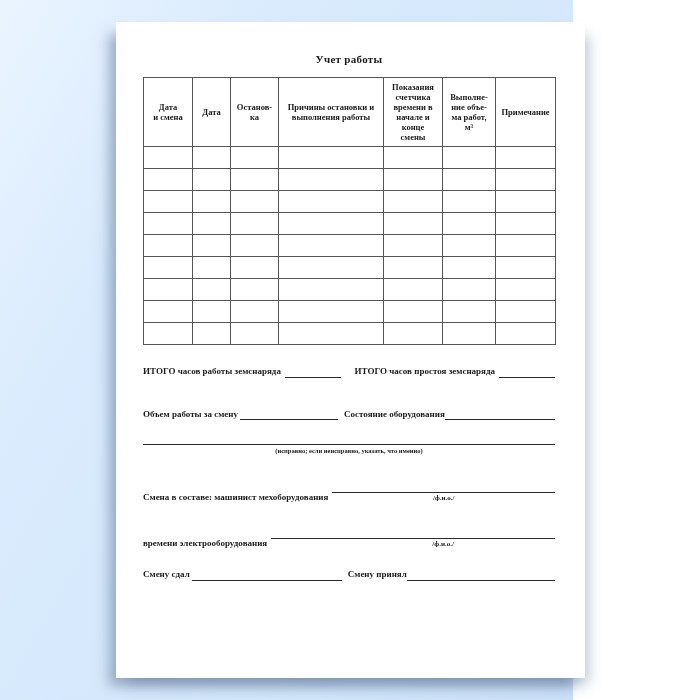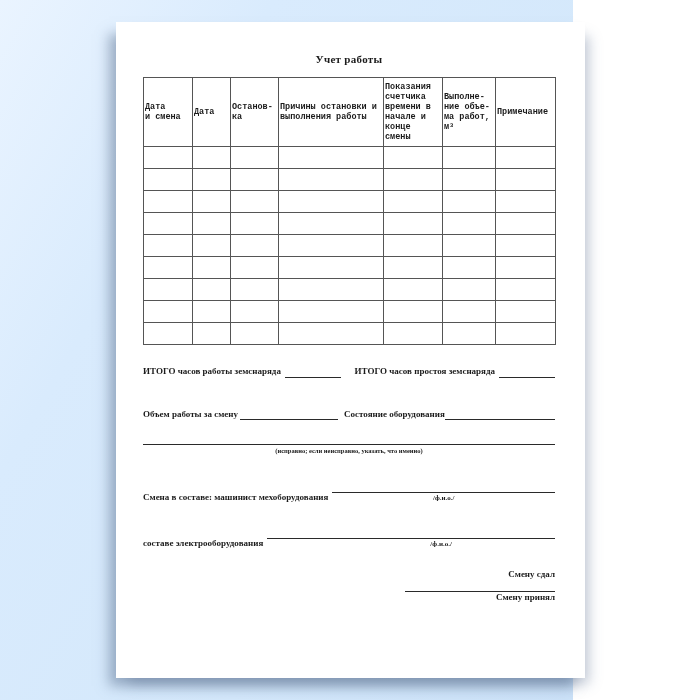--- a/index.html
+++ b/index.html
@@ -25,21 +25,21 @@
     font-size:11px; font-weight:bold; letter-spacing:.3px;
   }
   table.worklog {
     margin-top:12px; width:412px; table-layout:fixed;
     border-collapse:collapse;
   }
   .worklog th, .worklog td { border:1px solid #555; }
   .worklog th {
     height:69px; padding:2px 1px;
     font-size:8.5px; font-weight:bold; line-height:1.18;
-    text-align:left; vertical-align:middle; white-space:pre-line;font-family:Liberation Mono, monospace;
+    text-align:center; vertical-align:middle; white-space:pre-line;
   }
   .worklog td { height:22px; }
   .line {
     display:flex; align-items:flex-end;
     font-size:9px; font-weight:bold; line-height:1.3;
   }
   .lbl { white-space:nowrap; }
   .blank {
     display:inline-block; height:11px;
     border-bottom:1px solid #2a2a2a;
@@ -57,21 +57,21 @@
     margin-top:2px; text-align:center;
     font-size:6.5px; font-weight:bold;
   }
   .sig { display:flex; align-items:flex-end; font-size:9px; font-weight:bold; }
   .sig .fill { flex:1; display:flex; flex-direction:column; margin-left:4px; }
   .sig .blankline { height:11px; border-bottom:1px solid #2a2a2a; }
   .fio { margin-top:1px; text-align:center; font-size:7px; font-weight:bold; }
   .fio.shift-r { padding-left:60px; }
   .crew { margin-top:28px; }
   .electric { margin-top:26px; }
-  .handover { margin-top:21px;flex-direction:column; }
+  .handover { margin-top:21px; }
 </style>
 </head>
 <body>
 
 <div class="canvas">
   <div class="paper">
 
     <h1 class="title">Учет работы</h1>
 
     <table class="worklog">
@@ -214,21 +214,21 @@
 
     <div class="sig crew">
       <span class="lbl">Смена в составе: машинист мехоборудования</span>
       <span class="fill">
         <span class="blankline"></span>
         <span class="fio">/ф.и.о./</span>
       </span>
     </div>
 
     <div class="sig electric">
-      <span class="lbl">составе электрооборудования</span>
+      <span class="lbl">времени электрооборудования</span>
       <span class="fill">
         <span class="blankline"></span>
         <span class="fio shift-r">/ф.и.о./</span>
       </span>
     </div>
 
     <div class="line handover">
       <span class="lbl">Смену сдал</span>
       <span class="blank w150"></span>
       <span class="lbl ml6">Смену принял</span>

